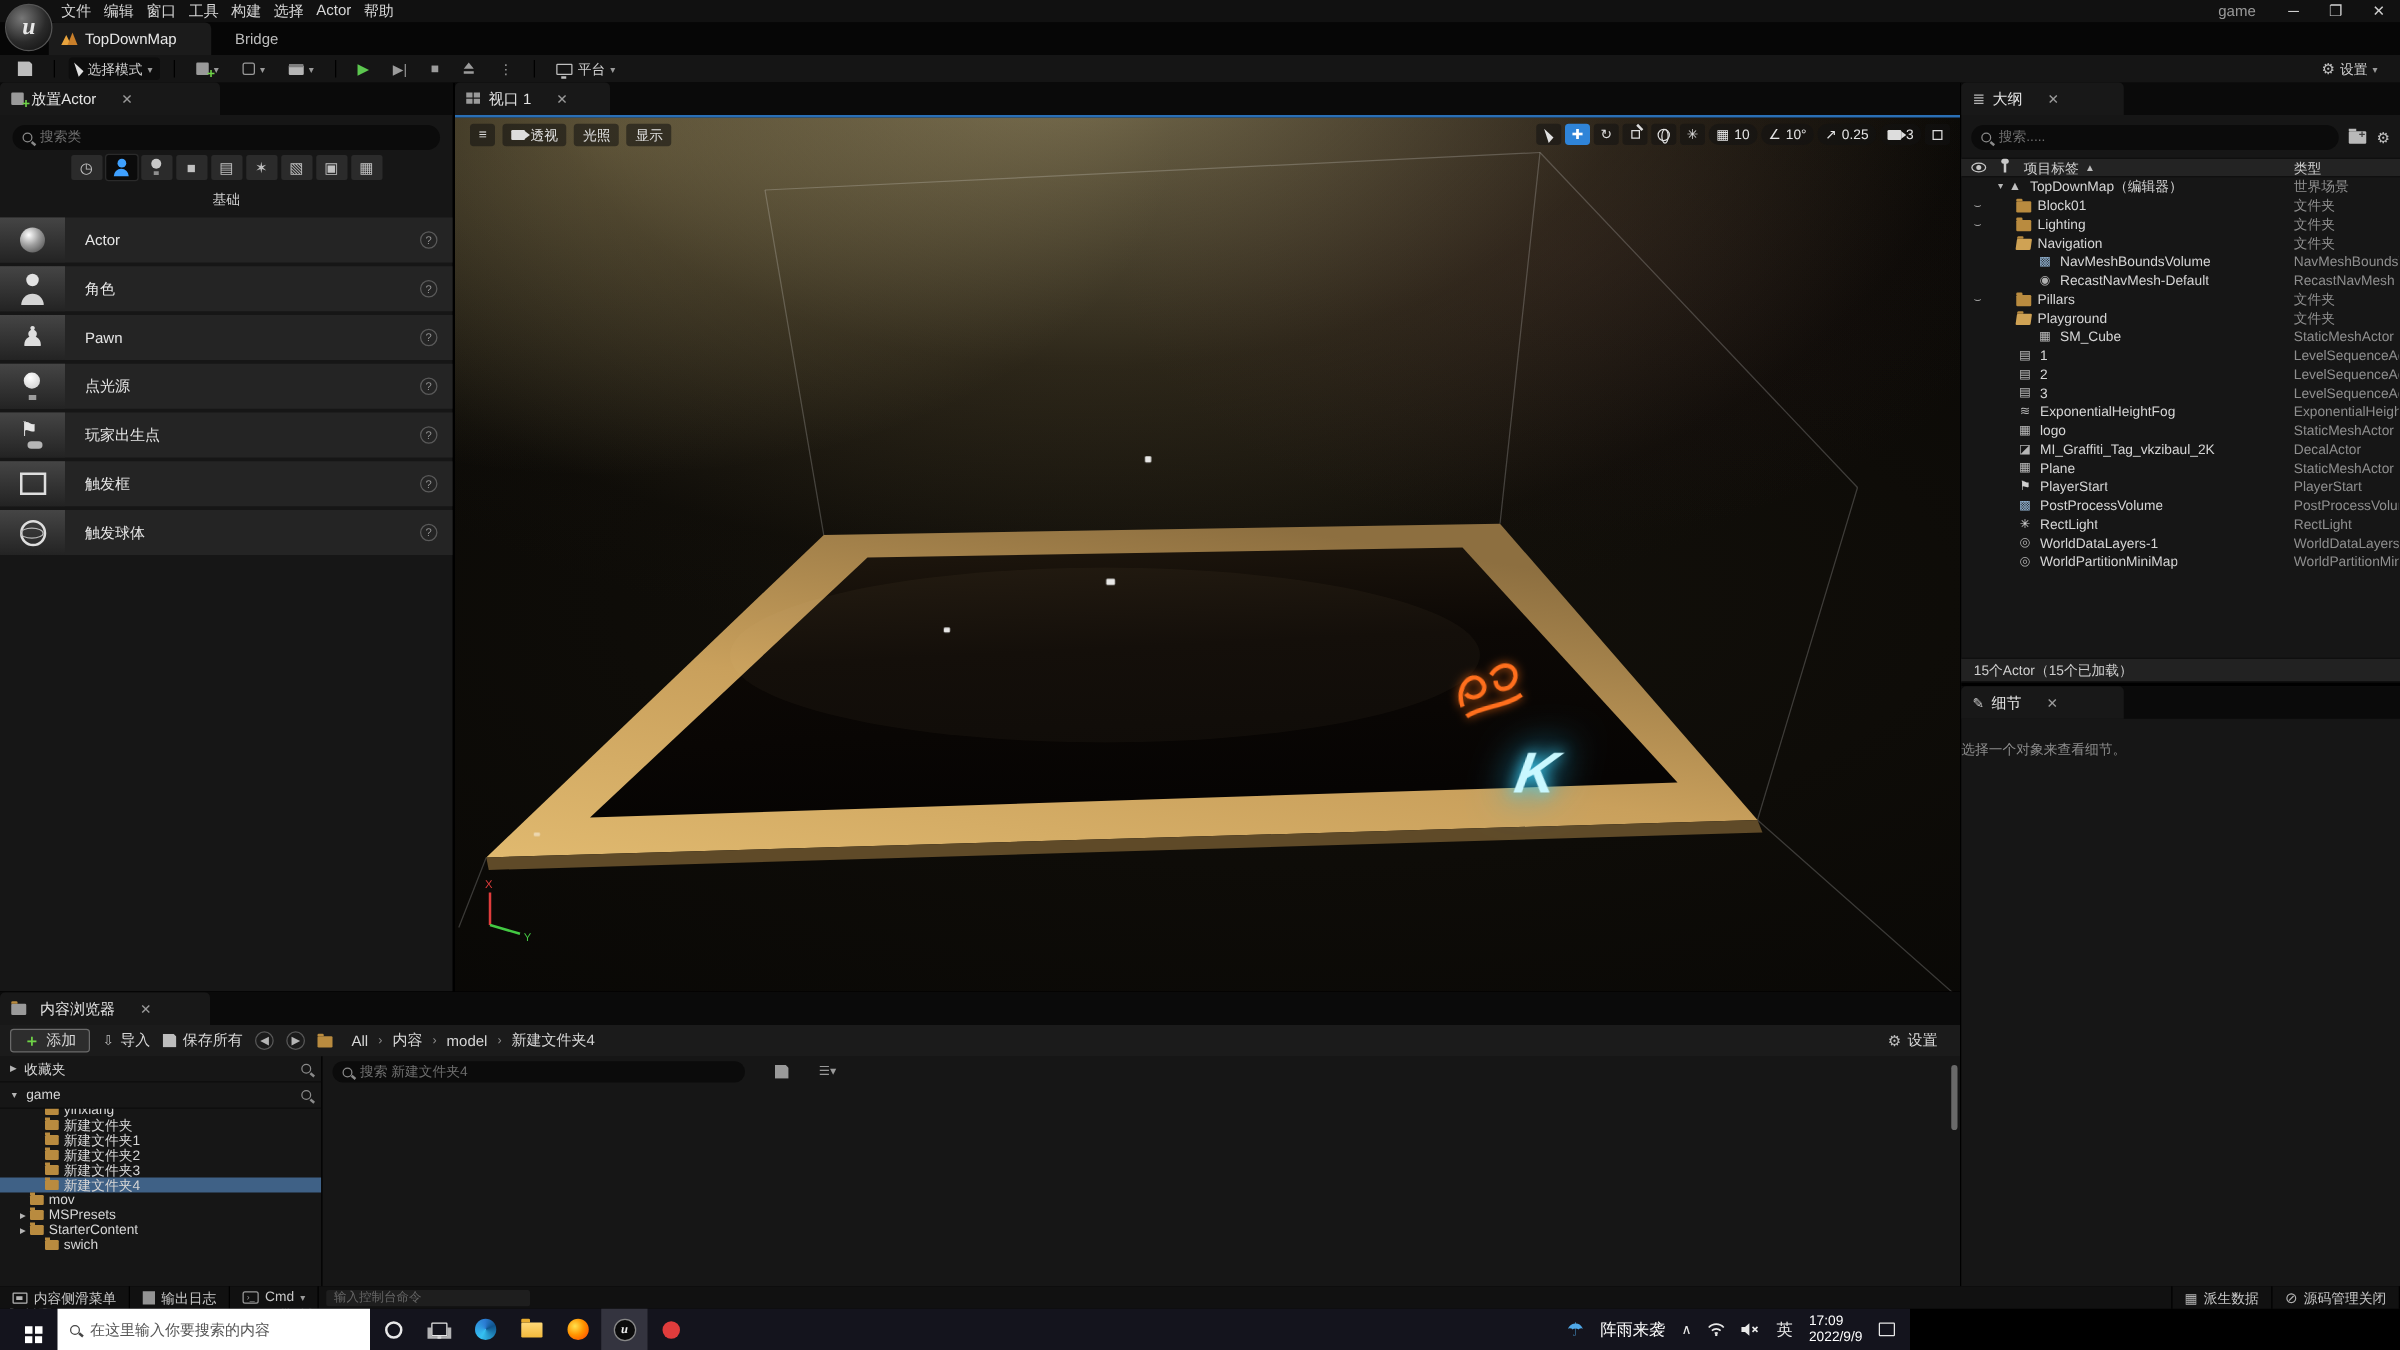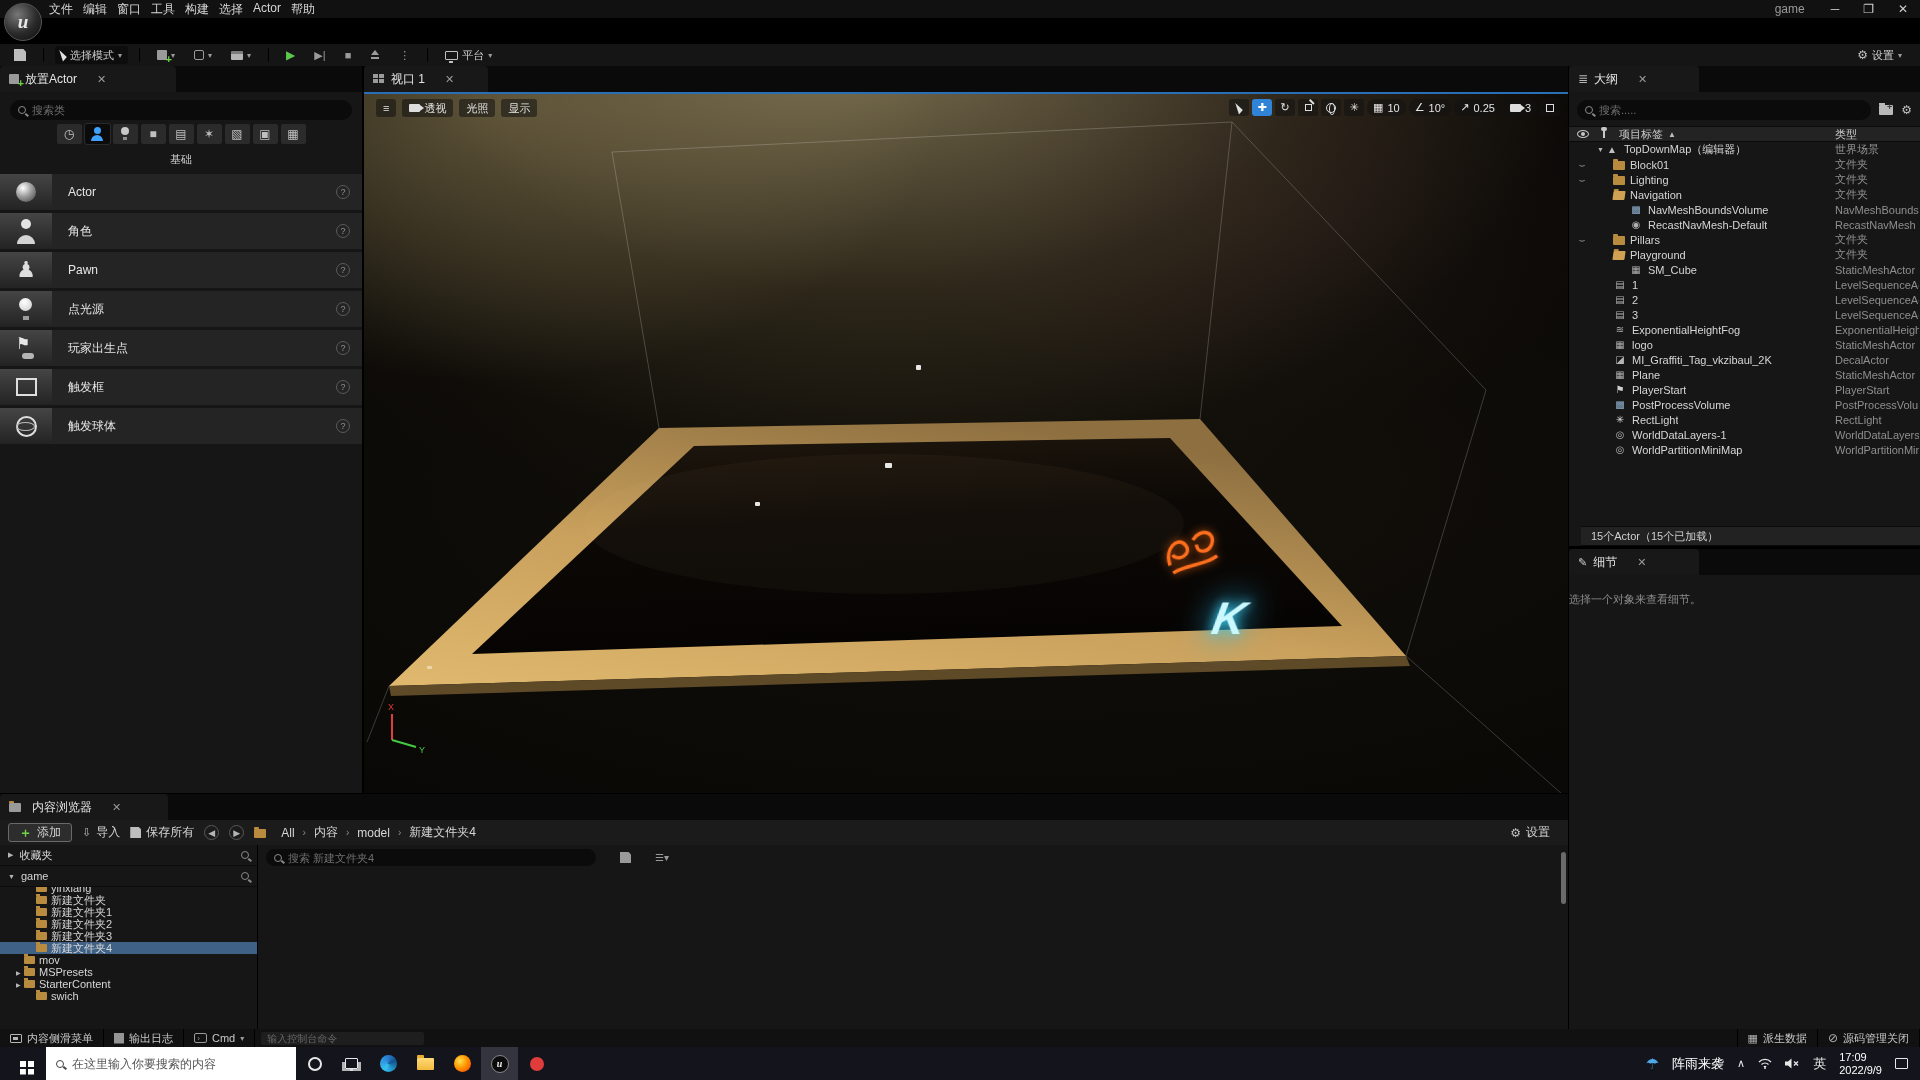--- a/index.html
+++ b/index.html
@@ -185,21 +185,21 @@
   .i-cam::before { content:"◉"; color:#b0b0b0; }
   .i-mesh::before { content:"▦"; color:#b5b5b5; }
   .i-clapper::before { content:"▤"; color:#b5b5b5; }
   .i-fog::before { content:"≋"; color:#b5b5b5; }
   .i-decal::before { content:"◪"; color:#b5b5b5; }
   .i-flag::before { content:"⚑"; color:#cfcfcf; }
   .i-light::before { content:"✳"; color:#d8d8d8; }
   .i-layers::before { content:"◎"; color:#b5b5b5; }
   .ofoot { margin-top:69px; height:20px; background:#222; border-top:1px solid #0a0a0a;
     border-bottom:1px solid #0a0a0a; display:flex; align-items:center; padding-left:10px;
-    color:#cfcfcf; font-size:11px;margin-left:12px; }
+    color:#cfcfcf; font-size:11px; }
   .dgap { height:3px; background:#000; }
   .pen { color:#c8c8c8; font-size:11px; }
   .dbody { padding-top:17px; color:#8c8c8c; font-size:11px; }
 
   
   .cbrowser { position:absolute; left:0; top:794px; width:1568px; height:235px; background:#161616; }
   .cb-toolbar { height:25px; background:#1b1b1b; display:flex; align-items:center; gap:10px;
     padding:0 8px; color:#d6d6d6; font-size:12px; }
   .btn-add { display:flex; align-items:center; gap:5px; height:19px; padding:0 10px; border-radius:3px;
     border:1px solid #6a6a6a; background:#2d2d2d; }
@@ -247,21 +247,21 @@
   .sright { margin-left:auto; display:flex; align-items:center; }
   .ic-term { width:13px; height:10px; border:1px solid #9a9a9a; border-radius:2px; font-size:7px;
     color:#9a9a9a; display:flex; align-items:center; justify-content:center; }
   .ic-drawer { width:12px; height:9px; border:1px solid #b5b5b5; border-radius:1px; position:relative; }
   .ic-drawer::after { content:""; position:absolute; left:2px; top:2px; width:5px; height:3px; background:#b5b5b5; }
   .ic-log { width:10px; height:11px; background:#b5b5b5; clip-path:polygon(0 0,100% 0,100% 100%,0 100%); opacity:.8; }
   .ic-grid2 { color:#b0b0b0; font-size:11px; }
   .noslash { color:#b0b0b0; font-size:12px; }
 
   
-  .taskbar { position:absolute; left:0; top:1047px; width:1920px; height:33px; background:#14141d;
+  .taskbar { position:absolute; left:0; top:1047px; width:1528px; height:33px; background:#14141d;
     display:flex; align-items:center; }
   .start { width:46px; height:33px; display:flex; align-items:center; justify-content:center; }
   .winlogo { width:6px; height:6px; background:#fff; position:relative; }
   .winlogo::before { content:""; position:absolute; left:8px; top:0; width:6px; height:6px; background:#fff; }
   .winlogo::after { content:""; position:absolute; left:0; top:8px; width:14px; height:6px; background:#fff;
     clip-path:polygon(0 0,42% 0,42% 100%,0 100%,0 0,57% 0,100% 0,100% 100%,57% 100%,57% 0); }
   .tsearch { width:250px; height:33px; background:#fff; display:flex; align-items:center; gap:8px;
     padding:0 10px; }
   .tsearch .mag { border-color:#444; } .tsearch .mag::after { background:#444; }
   .tsearch input { border:none; outline:none; font-size:12px; color:#333; width:100%; font-family:inherit; }
@@ -311,20 +311,29 @@
       <span class="win-title">game</span>
       <span class="win-btns">
         <span>─</span>
         <span>❐</span>
         <span>✕</span>
       </span>
     </div>
   </div>
   <div class="ue-logo">u</div>
 
+  <div class="tabrow">
+    <div class="doc-tab">
+      <span class="tab-mountain"></span>
+      <span>TopDownMap</span>
+    </div>
+    <div class="bridge-tab">
+      <span>Bridge</span>
+    </div>
+  </div>
 
   <div class="toolbar">
     <span class="tbtn">
         <span class="ic-disk"></span>
       </span>
     <span class="tsep"></span>
     <span class="tbtn dark">
       <span class="ic-cursor"></span>
       <span>选择模式</span>
       <span class="caret">▾</span>

